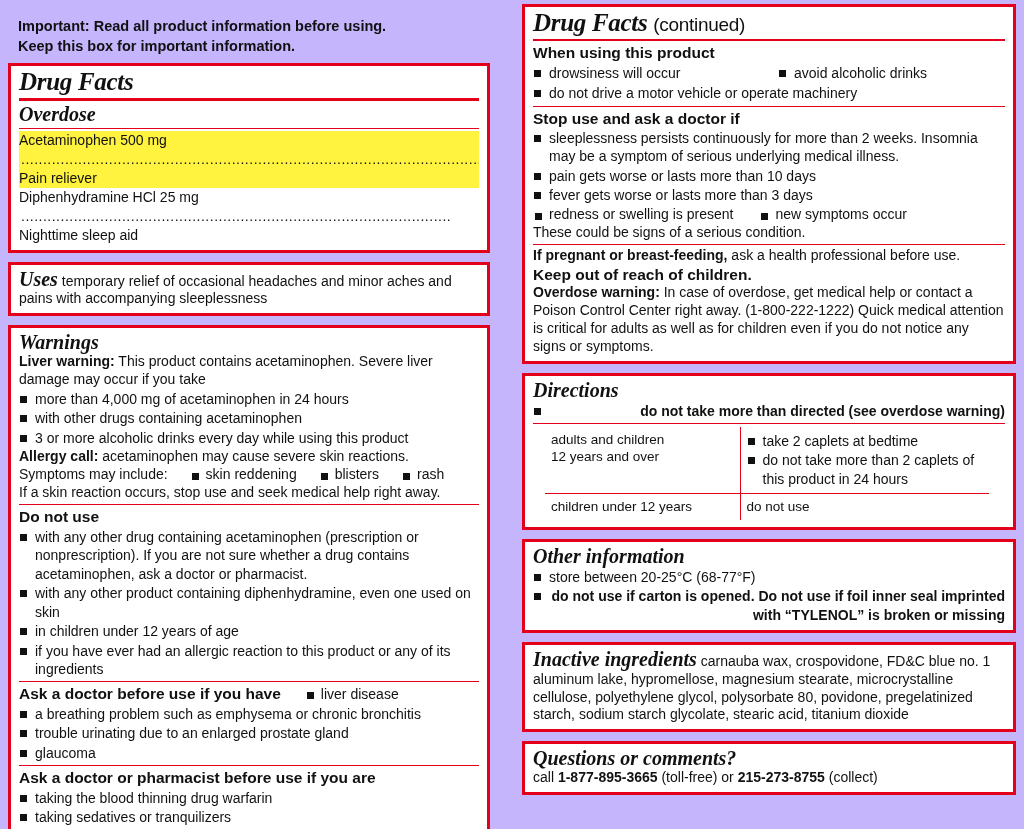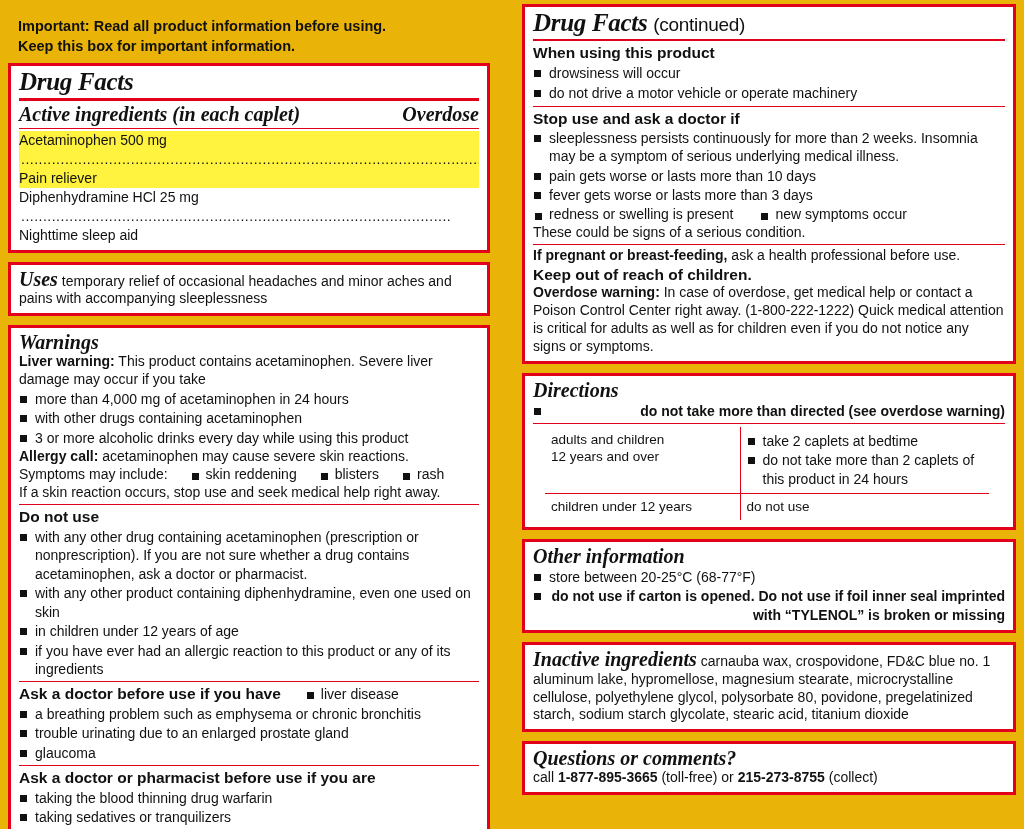--- a/index.html
+++ b/index.html
@@ -6,21 +6,21 @@
   html, body {
     margin: 0; padding: 0;
     background: #ffffff;
     font-family: "Liberation Sans", sans-serif;
     color: #111;
   }
   .page {
     position: relative;
     width: 1024px;
     height: 829px;
-    background: #eab308;
+    background: #c4b5fd;
     overflow: hidden;
   }
   .col {
     position: absolute;
     top: 0;
   }
   .col-left { left: 8px; top: 16px; width: 482px; }
   .col-right { left: 522px; top: 4px; width: 494px; }
 
   .preamble {
@@ -179,21 +179,20 @@
       <div>Keep this box for important information.</div>
     </div>
 
     <div class="panel">
       <div class="inner">
 
         <div class="title">Drug Facts</div>
         <div class="hr-thick"></div>
 
         <div class="row-between">
-          <div class="section-ital">Active ingredients (in each caplet)</div>
           <div class="section-ital">Overdose</div>
         </div>
         <div class="hr-thin"></div>
 
         <div class="ai-line hl">
           <span class="name">Acetaminophen 500 mg</span>
           <span class="dots">...........................................................................................................</span>
           <span class="purpose">Pain reliever</span>
         </div>
         <div class="ai-line">
@@ -279,20 +278,25 @@
           <span>Drug Facts</span>
           <span class="cont">(continued)</span>
         </div>
         <div class="hr-med"></div>
 
         <div class="section-bold">When using this product</div>
         <div class="cols2">
           <div>
             <ul class="sq">
               <li>drowsiness will occur</li>
+            </ul>
+          </div>
+          <div>
+            <ul class="sq">
+              <li>avoid alcoholic drinks</li>
             </ul>
           </div>
         </div>
         <ul class="sq">
           <li>do not drive a motor vehicle or operate machinery</li>
         </ul>
 
         <div class="hr-thin"></div>
         <div class="section-bold">Stop use and ask a doctor if</div>
         <ul class="sq">

